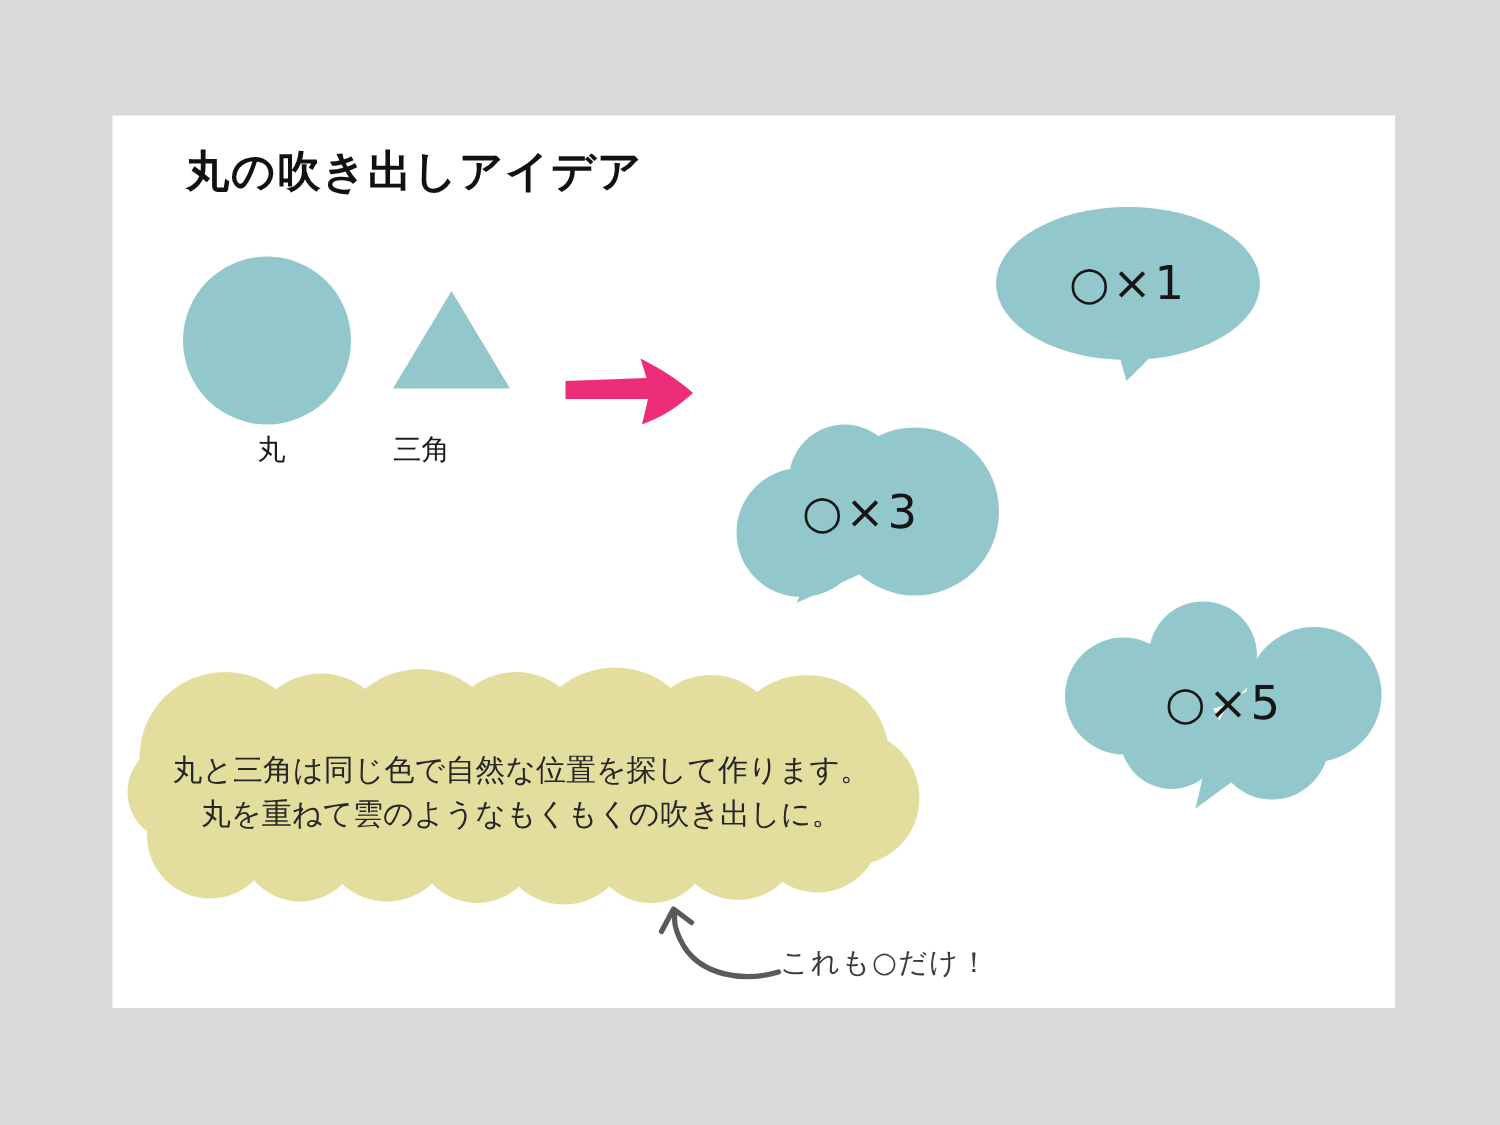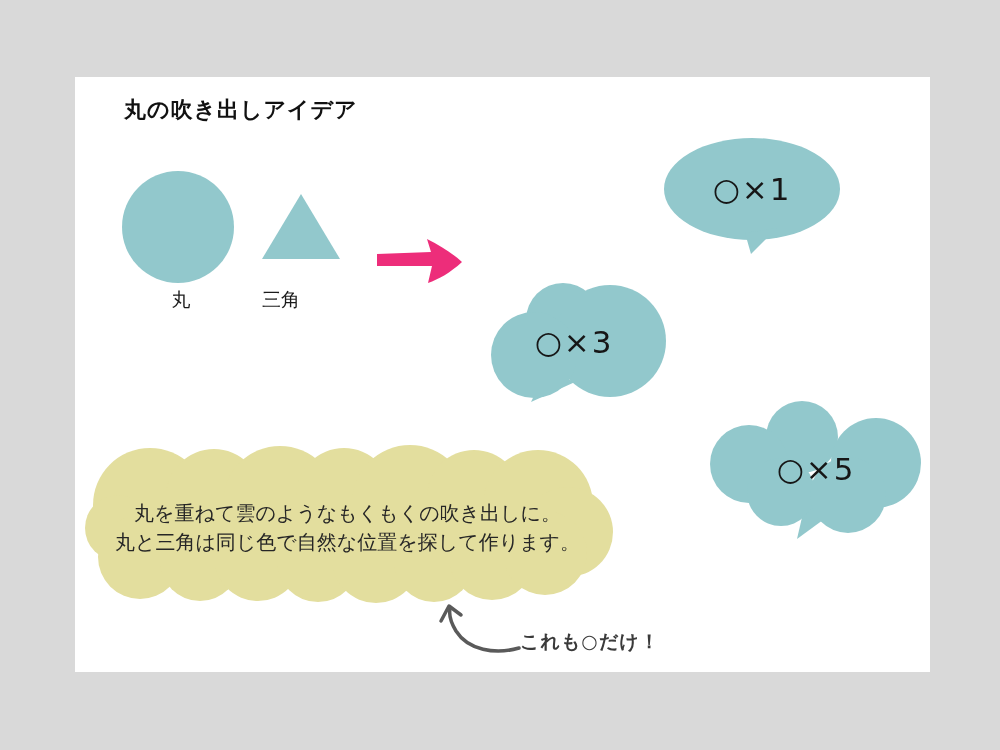--- a/index.html
+++ b/index.html
@@ -11,33 +11,33 @@
   .card{
     position:absolute;left:75px;top:77px;width:855px;height:595px;
     background:#ffffff;
   }
   .shapes{position:absolute;left:0;top:0;width:1000px;height:750px;pointer-events:none;}
   .teal{fill:#92c8cc;}
   .yellow{fill:#e3de9e;}
   .pink{fill:#ed2d7a;}
   .txt{position:absolute;color:#1b1b1b;white-space:nowrap;}
   .page-title{
-    left:124px;top:95px;font-size:22px;font-weight:700;letter-spacing:1px;color:#111;
+    left:124px;top:95px;font-size:29px;font-weight:700;letter-spacing:1px;color:#111;
   }
   .shape-label{font-size:19px;color:#1b1b1b;transform:translateX(-50%);}
   .bubble-label{
     font-size:31px;letter-spacing:2px;color:#161616;
     transform:translate(-50%,-50%);
   }
   .note-text{
     left:95px;top:499px;width:505px;text-align:center;
     font-size:20px;line-height:29px;color:#262626;white-space:normal;
   }
   .annotation{
-    left:520px;top:629px;font-size:19px;color:#3a3a3a;letter-spacing:1px;font-weight:bold;
+    left:520px;top:629px;font-size:19px;color:#3a3a3a;letter-spacing:1px;
   }
 </style>
 </head>
 <body>
 
 <div class="card"></div>
 
 <svg class="shapes" viewBox="0 0 1000 750">
 
   <g>
@@ -105,17 +105,17 @@
 
 <div class="txt shape-label" style="left:281px;top:287px;">三角</div>
 
 <div class="txt bubble-label" style="left:752px;top:189px;">○×1</div>
 
 <div class="txt bubble-label" style="left:574px;top:342px;">○×3</div>
 
 <div class="txt bubble-label" style="left:816px;top:469px;">○×5</div>
 
 <div class="txt note-text">
+  <div>丸と三角は同じ色で自然な位置を探して作ります。</div>
   <div>丸を重ねて雲のようなもくもくの吹き出しに。</div>
-  <div>丸と三角は同じ色で自然な位置を探して作ります。</div>
 </div>
 
 <div class="txt annotation">これも○だけ！</div>
 
 </body></html>

